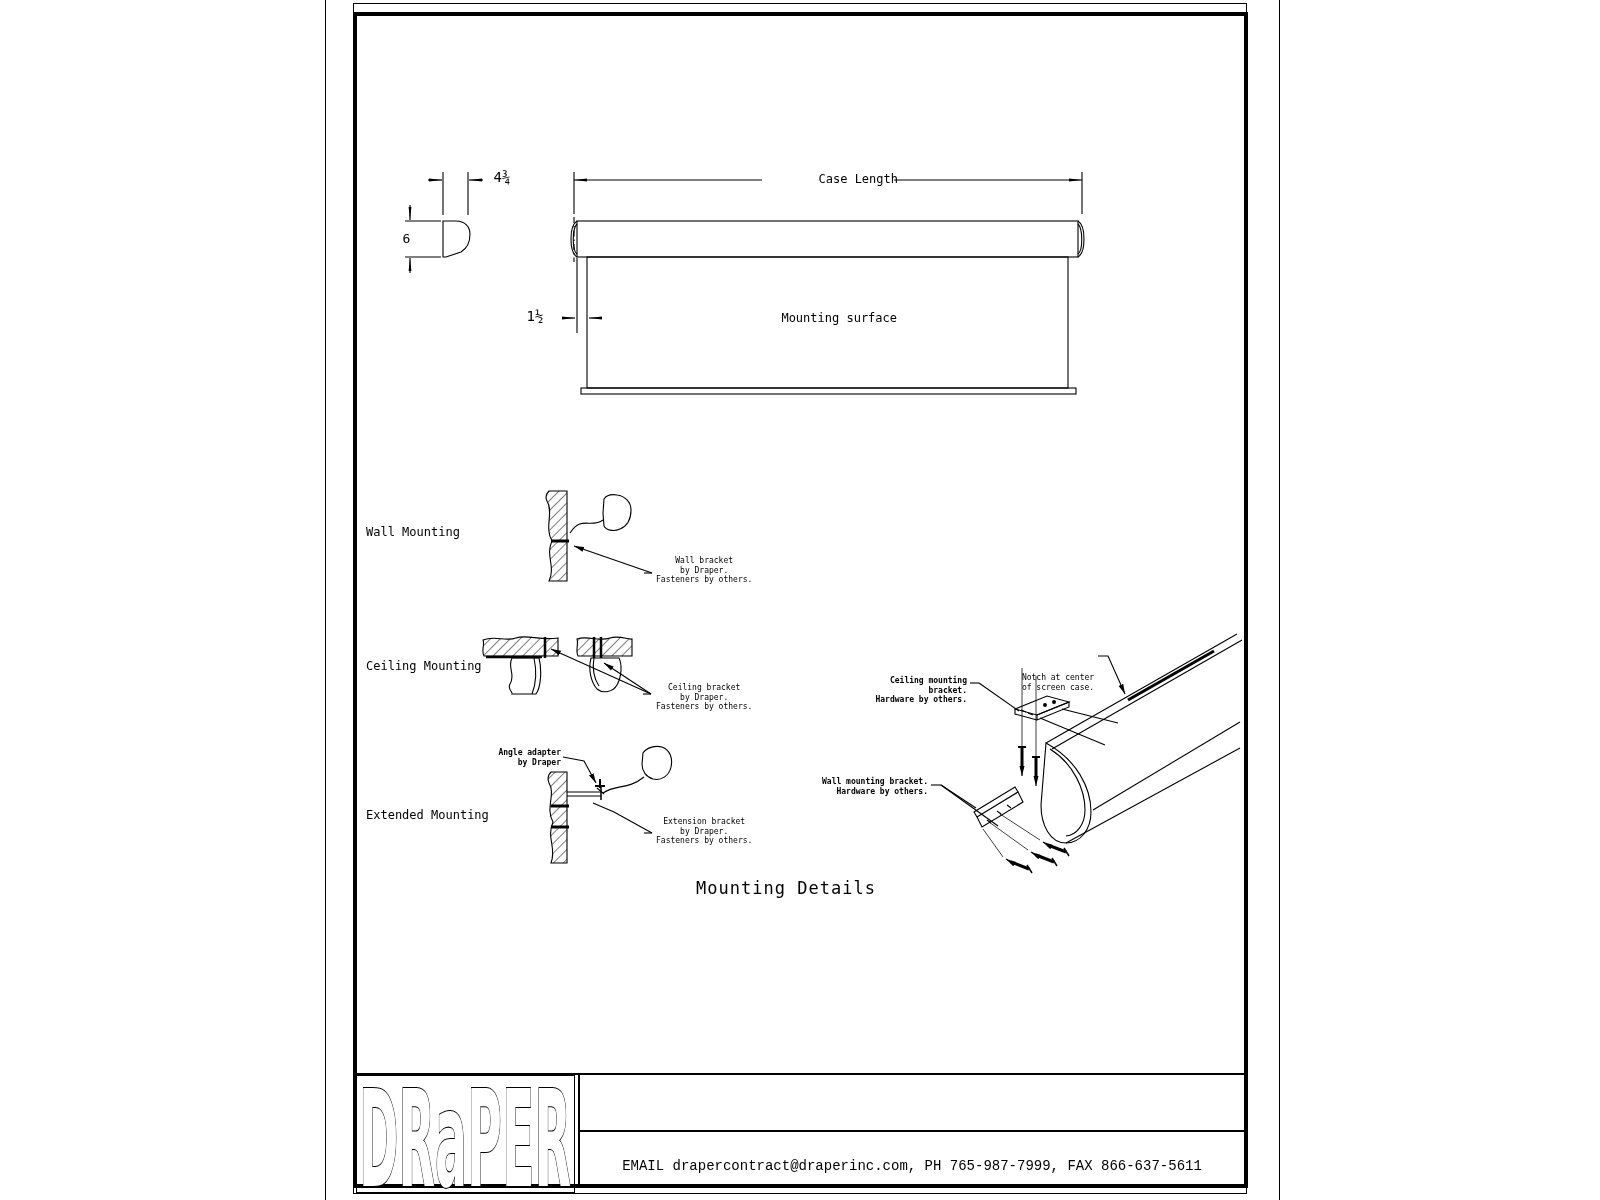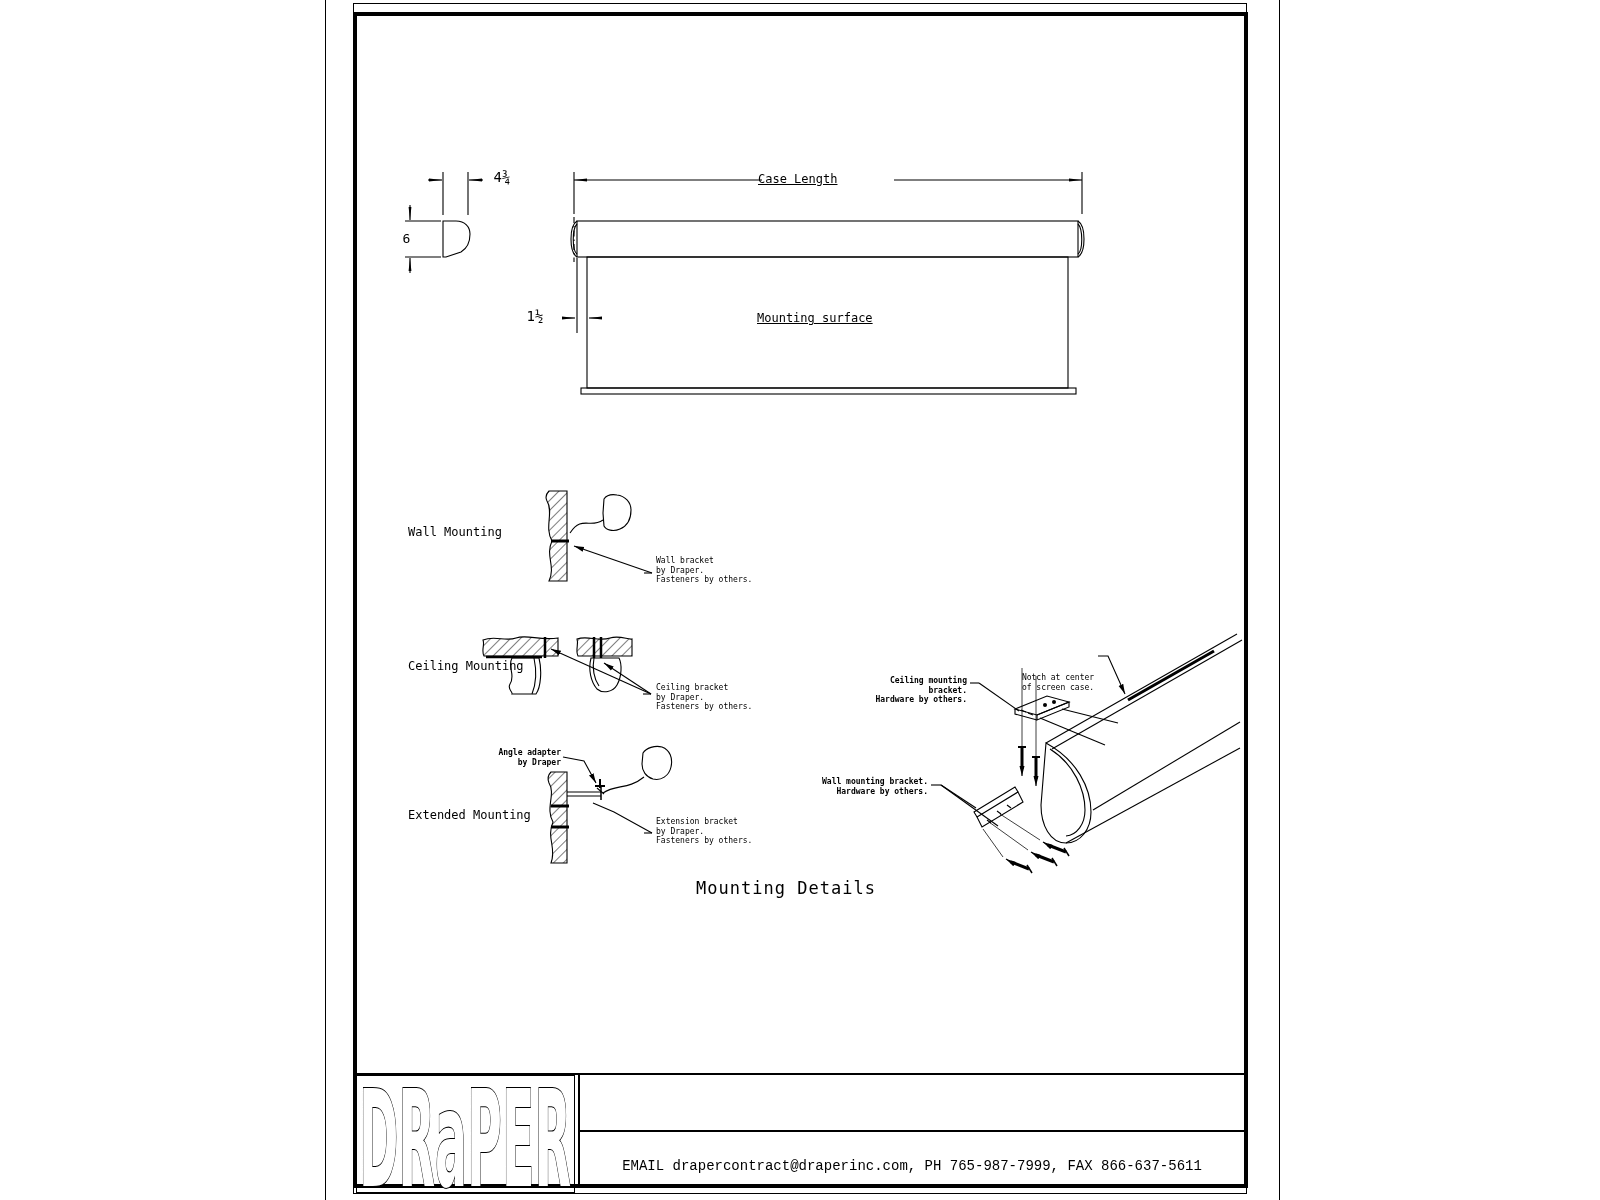--- a/index.html
+++ b/index.html
@@ -1,27 +1,27 @@
 <!DOCTYPE html>
 <html><head>
 <meta charset="utf-8">
 <style>
   html,body{margin:0;padding:0;background:#e8e8e8;}
   .page{position:relative;width:1600px;height:1200px;background:#ffffff;overflow:hidden;
         font-family:"DejaVu Sans Mono","Liberation Mono",monospace;color:#000;}
   svg.linework{position:absolute;left:0;top:0;}
   .t{position:absolute;white-space:pre;color:#000;}
-  .note{font-size:8px;line-height:9.5px;white-space:pre-line;}
+  .note{font-size:8px;line-height:9.5px;white-space:pre-line;text-align:center;}
   .note.right{text-align:right;font-weight:bold;}
   .note.center{text-align:center;margin-top:28px;}
   .dim{font-size:14px;text-align:center;}
   .dim6{font-size:13px;text-align:center;}
   .lbl{font-size:12px;}
-  .lbl.center{text-align:left;text-decoration:underline;}
-  .section{font-size:12px;margin-left:42px;}
+  .lbl.center{text-align:right;}
+  .section{font-size:12px;}
   .caption{font-size:17px;text-align:center;letter-spacing:1px;}
   .product{font-size:22px;text-align:center;}
   .addr{font-size:14px;text-align:center;}
 </style>
 </head>
 <body>
 
 <div class="page">
 
   <svg class="linework" width="1600" height="1200" viewBox="0 0 1600 1200">

